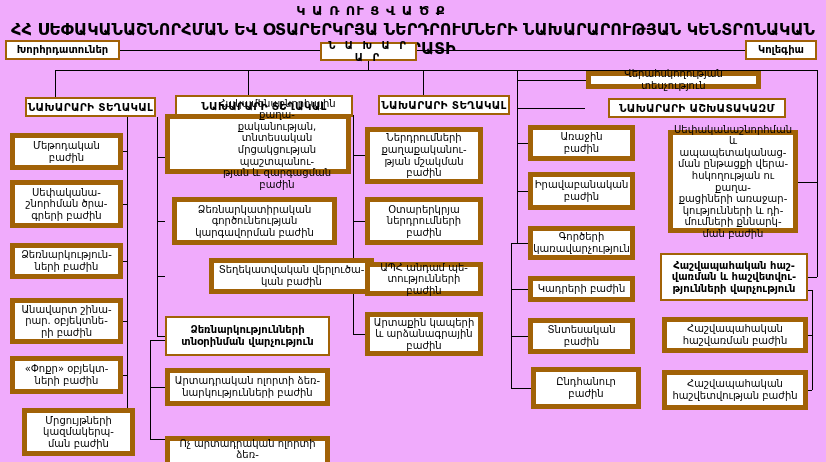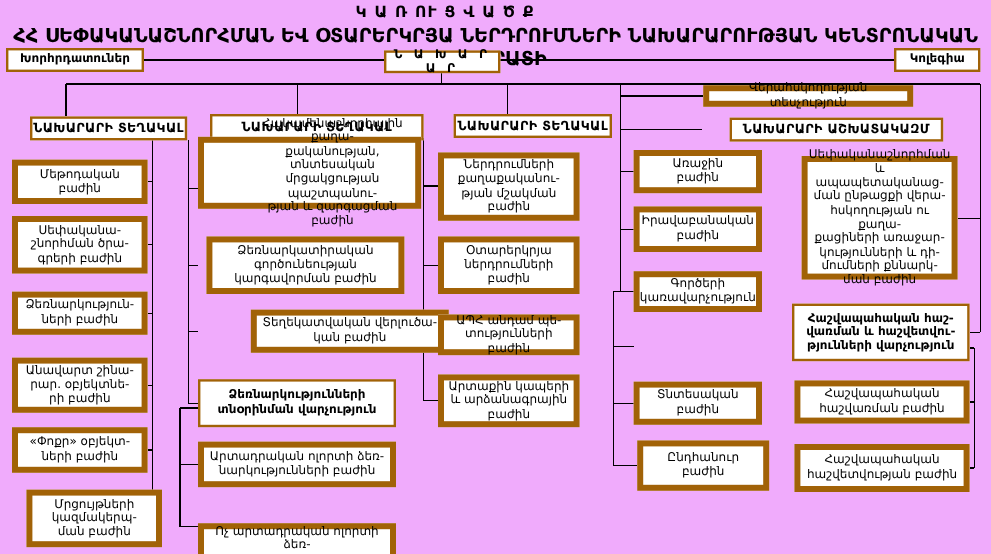--- a/index.html
+++ b/index.html
@@ -104,20 +104,21 @@
   <div class="box" style="left:365px;top:312px;width:118px;height:44px;">Արտաքին կապերի
 և արձանագրային
 բաժին</div>
 
   <div class="box" style="left:528px;top:125px;width:107px;height:36px;">Առաջին
 բաժին</div>
   <div class="box" style="left:528px;top:172px;width:107px;height:38px;">Իրավաբանական
 բաժին</div>
   <div class="box" style="left:528px;top:226px;width:107px;height:34px;">Գործերի
 կառավարչություն</div>
+  <div class="box" style="left:528px;top:276px;width:107px;height:26px;">Կադրերի բաժին</div>
   <div class="box" style="left:528px;top:318px;width:107px;height:36px;">Տնտեսական
 բաժին</div>
   <div class="box" style="left:531px;top:367px;width:110px;height:42px;">Ընդհանուր
 բաժին</div>
 
   <div class="box" style="left:668px;top:130px;width:130px;height:103px;">Սեփականաշնորհման
 և ապապետականաց-
 ման ընթացքի վերա-
 հսկողության ու քաղա-
 քացիների առաջար-

